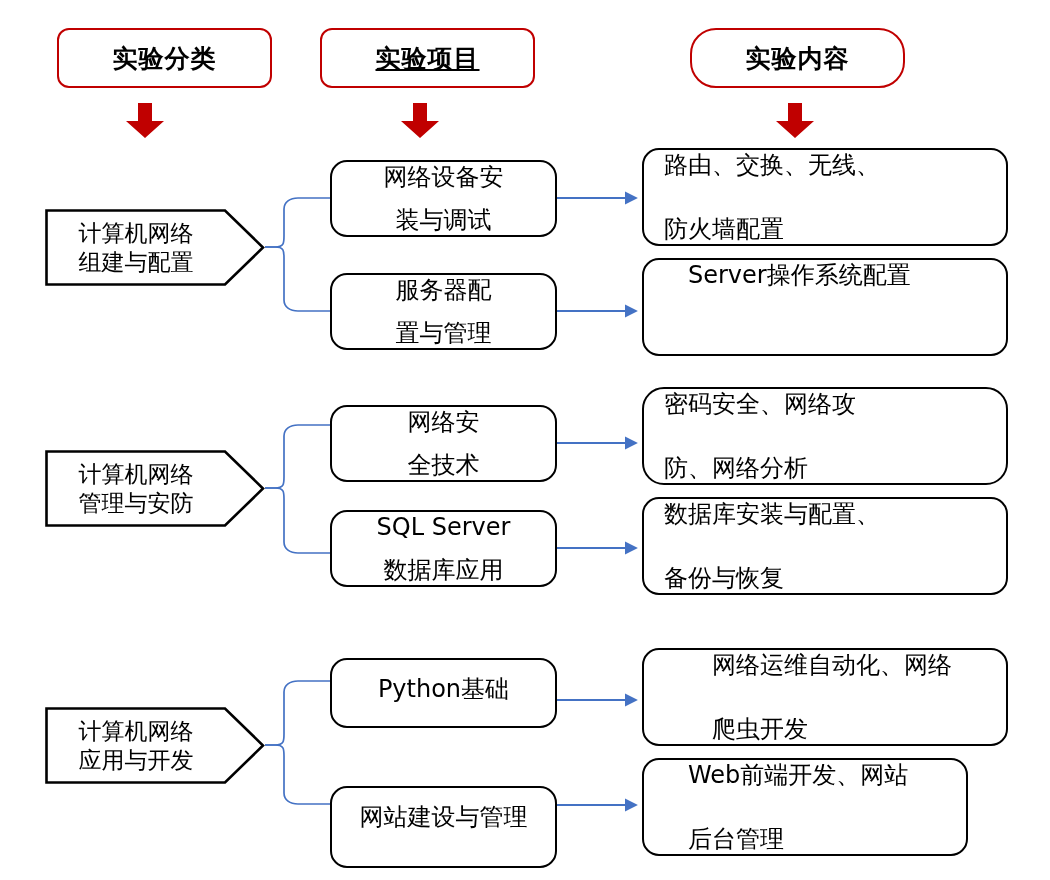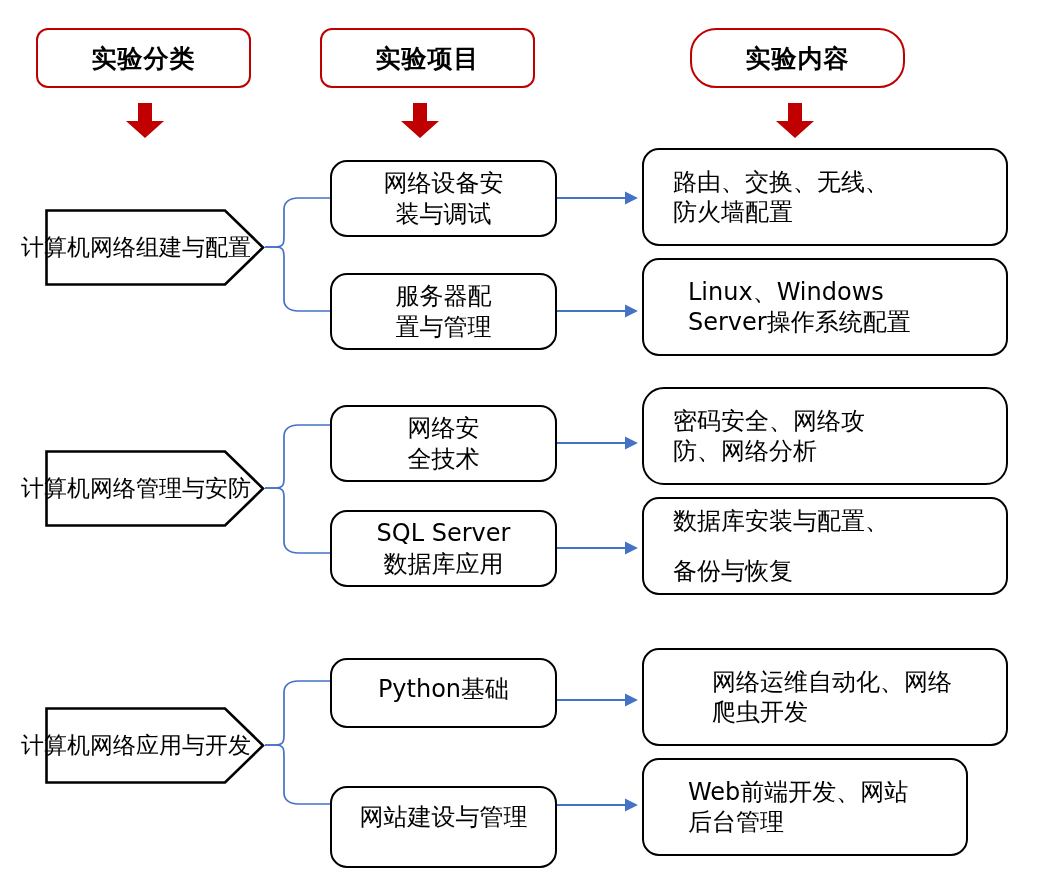--- a/index.html
+++ b/index.html
@@ -55,55 +55,55 @@
     top: 0;
     overflow: visible;
   }
   .category .cat-text {
     position: absolute;
     left: 12px;
     top: 0;
     width: 158px;
     height: 100%;
     display: flex;
-    flex-direction: row;
+    flex-direction: column;
     align-items: center;
     justify-content: center;
     font-size: 23px;
     line-height: 1.22;
     white-space: nowrap;
     color: #000000;
   }
 
   
   .rbox {
     position: absolute;
     box-sizing: border-box;
     background: #ffffff;
     border: 2.6px solid #000000;
     border-radius: 17px;
     display: flex;
     flex-direction: column;
-    justify-content: center;
+    justify-content: space-between;
     font-size: 24px;
     line-height: 1.26;
     color: #000000;
   }
   .rbox.project {
     align-items: center;
     text-align: center;
   }
   .rbox.project.top-align {
     justify-content: flex-start;
     padding-top: 14px;
   }
   .rbox.content {
     align-items: flex-start;
     text-align: left;
-    padding-left: 29px;
+    padding-left: 20px;
     padding-right: 14px;
   }
   .rbox .line {
     white-space: nowrap;
   }
 
   
   #links {
     position: absolute;
     left: 0;
@@ -111,30 +111,30 @@
     width: 1050px;
     height: 880px;
     pointer-events: none;
   }
 </style>
 </head>
 <body>
 
 <div id="canvas">
 
-  <div class="header-box" style="left:36px; top:28px; width:215px; height:60px;">
+  <div class="header-box" style="left:57px; top:28px; width:215px; height:60px;">
     <span>实验分类</span>
   </div>
   <div class="red-arrow" style="left:125px; top:103px;">
     <svg width="40" height="36" viewBox="0 0 40 36" xmlns="http://www.w3.org/2000/svg">
       <polygon points="13,0 27,0 27,18 39,18 20,35 1,18 13,18" fill="#C00000"></polygon>
     </svg>
   </div>
 
-  <div class="header-box" style="left:320px; top:28px; width:215px; height:60px;">
+  <div class="header-box" style="left:320px; top:28px; width:215px; height:60px;text-decoration:underline;">
     <span>实验项目</span>
   </div>
   <div class="red-arrow" style="left:400px; top:103px;">
     <svg width="40" height="36" viewBox="0 0 40 36" xmlns="http://www.w3.org/2000/svg">
       <polygon points="13,0 27,0 27,18 39,18 20,35 1,18 13,18" fill="#C00000"></polygon>
     </svg>
   </div>
 
   <div class="header-box" style="left:690px; top:28px; width:215px; height:60px;border-radius:26px;">
     <span>实验内容</span>
@@ -194,21 +194,20 @@
   <div class="rbox project" style="left:330px; top:273px; width:227px; height:77px;">
     <span class="line">服务器配</span>
     <span class="line">置与管理</span>
   </div>
 
   <div class="rbox content" style="left:642px; top:148px; width:366px; height:98px;">
     <span class="line">路由、交换、无线、</span>
     <span class="line">防火墙配置</span>
   </div>
   <div class="rbox content" style="left:642px; top:258px; width:366px; height:98px; padding-left:44px;">
-    <span class="line">Linux、Windows</span>
     <span class="line">Server操作系统配置</span>
   </div>
 
   <div class="category" style="left:45px; top:450px; width:220px; height:77px;">
     <svg width="220" height="77" viewBox="0 0 220 77" xmlns="http://www.w3.org/2000/svg">
       <polygon points="1.5,1.5 180,1.5 218,38.5 180,75.5 1.5,75.5" fill="#ffffff" stroke="#000000" stroke-width="2.6"></polygon>
     </svg>
     <div class="cat-text">
       <span class="line">计算机网络</span>
       <span class="line">管理与安防</span>

